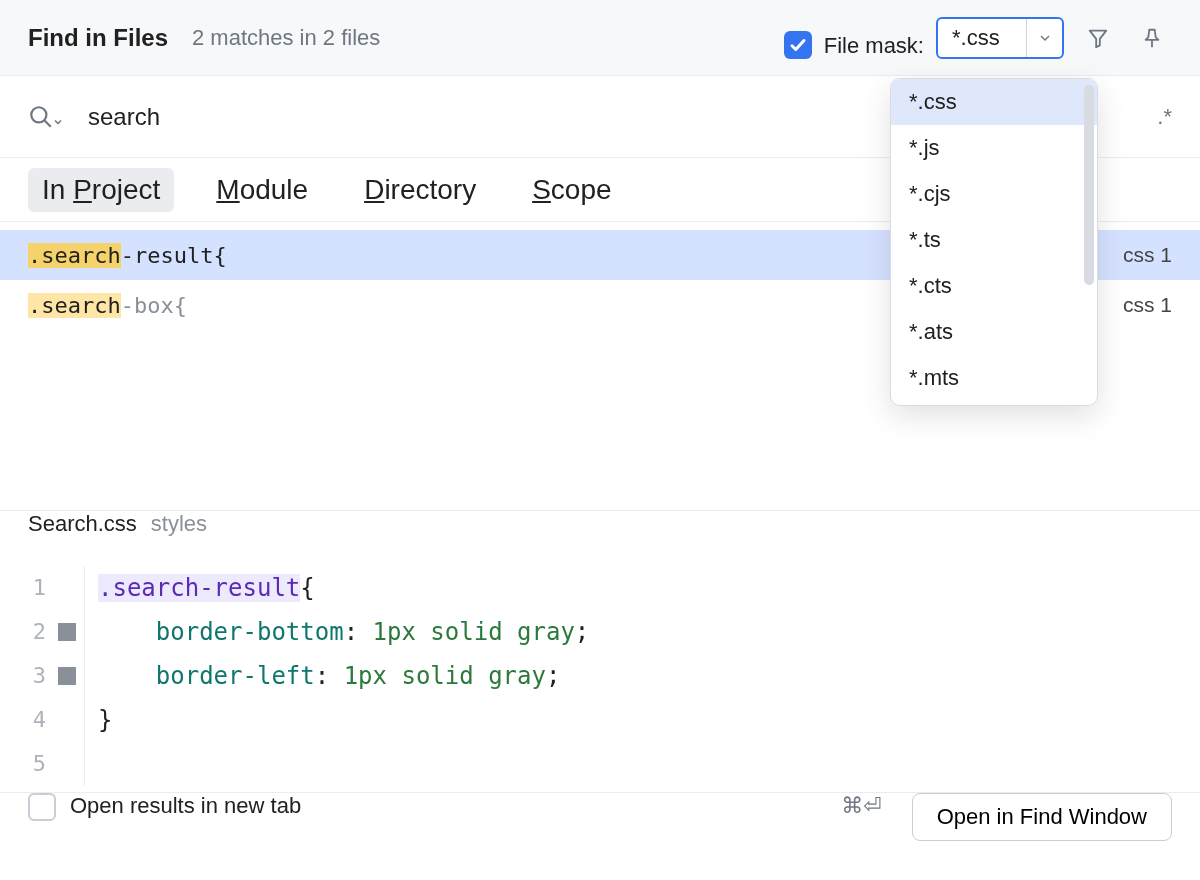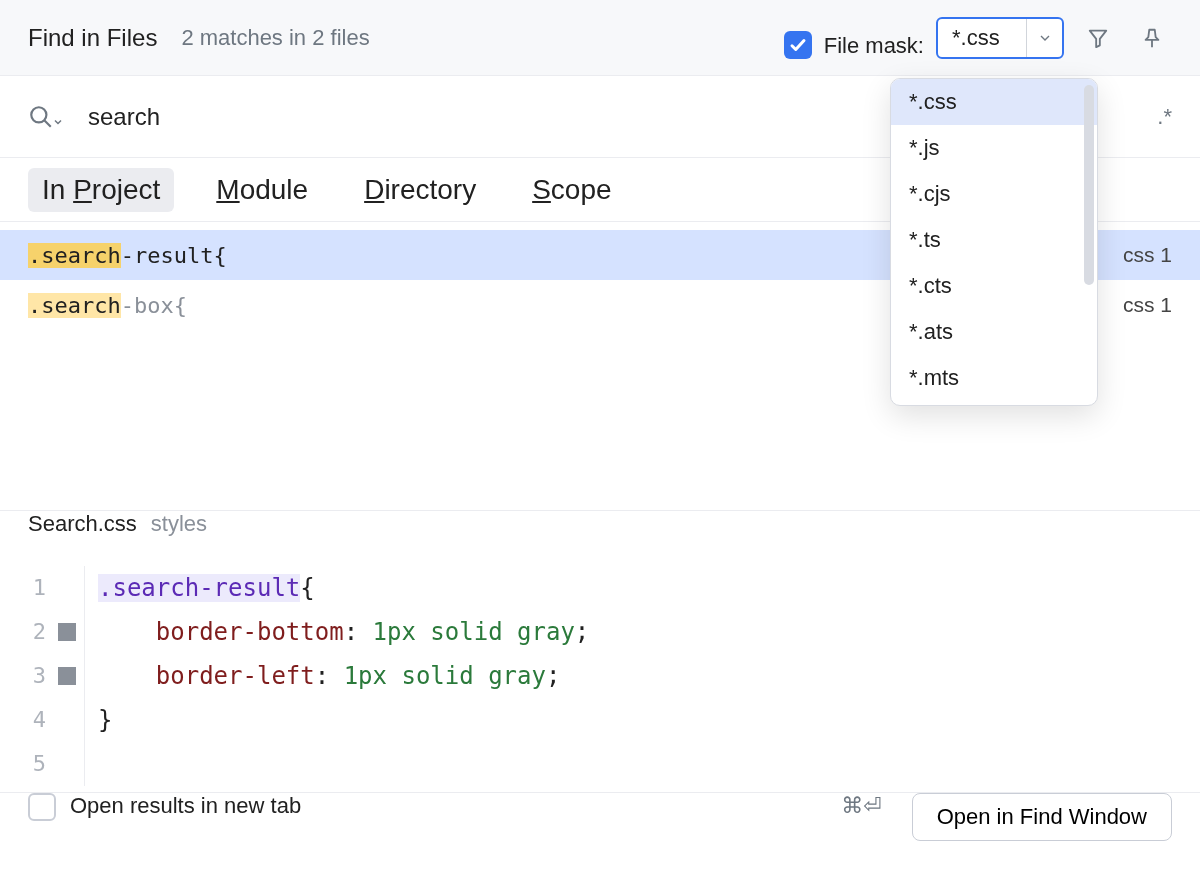--- a/index.html
+++ b/index.html
@@ -16,21 +16,21 @@
 
   .header {
     display: flex;
     align-items: center;
     height: 76px;
     padding: 0 28px;
     background: #f7f8fa;
     border-bottom: 1px solid #ebecf0;
   }
   .title {
-    font-weight: 400;
+    font-weight: 700;
     font-size: 24px;
     margin-right: 24px;
   }
   .subtitle {
     color: #6e7781;
     font-size: 22px;
   }
   .header-spacer { flex: 1; }
   .file-mask-group {
     display: flex;
@@ -181,21 +181,21 @@
   }
   .marker {
     width: 18px; height: 18px;
     background: #8a9099;
     margin-left: 4px;
     margin-right: 8px;
   }
   .marker-spacer { width: 30px; }
   .code { padding-left: 14px; white-space: pre; }
   .tok-sel { color: #5b2ab5; background: #eceafc; }
-  .tok-prop { color: #7f1d1d; }
+  .tok-prop { color: #0f766e; }
   .tok-num  { color: #2b7a3b; }
   .tok-kw   { color: #2b7a3b; }
   .tok-plain{ color: #212121; }
   .tok-id   { color: #2b7a3b; }
   .punct    { color: #212121; }
 
   .footer {
     position: absolute;
     left:0; right:0; bottom:16px;
     height: 72px;

